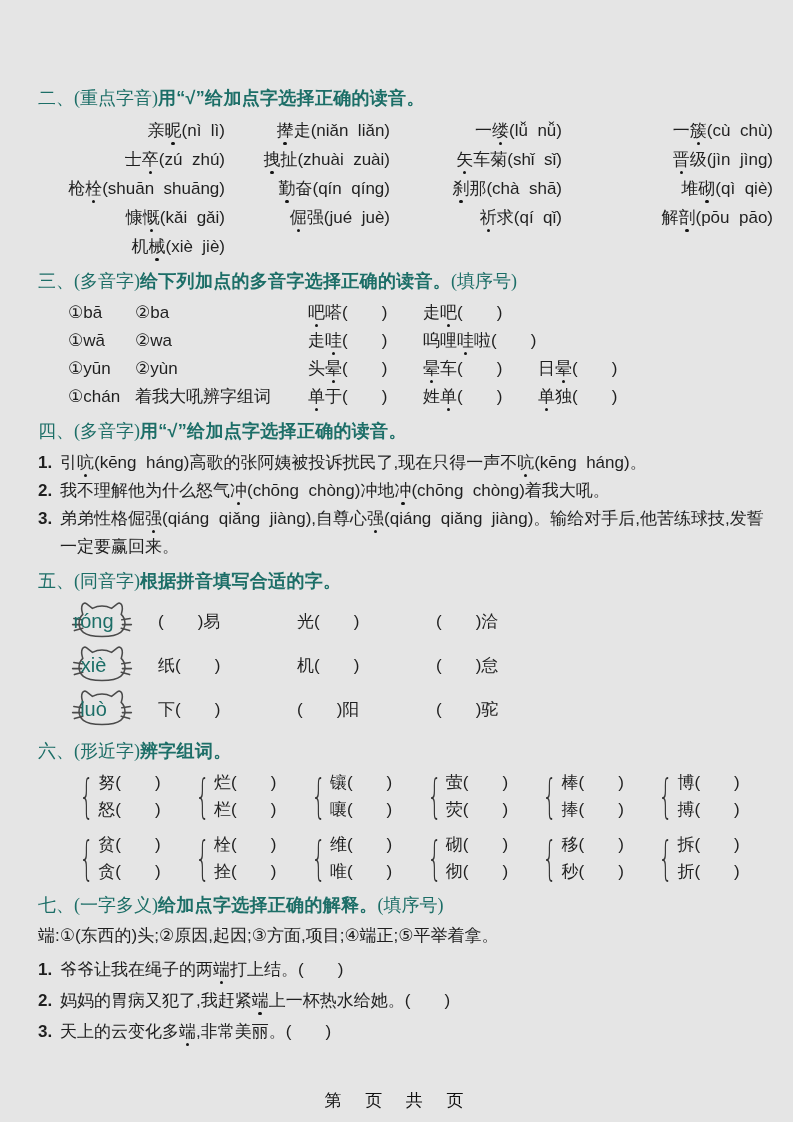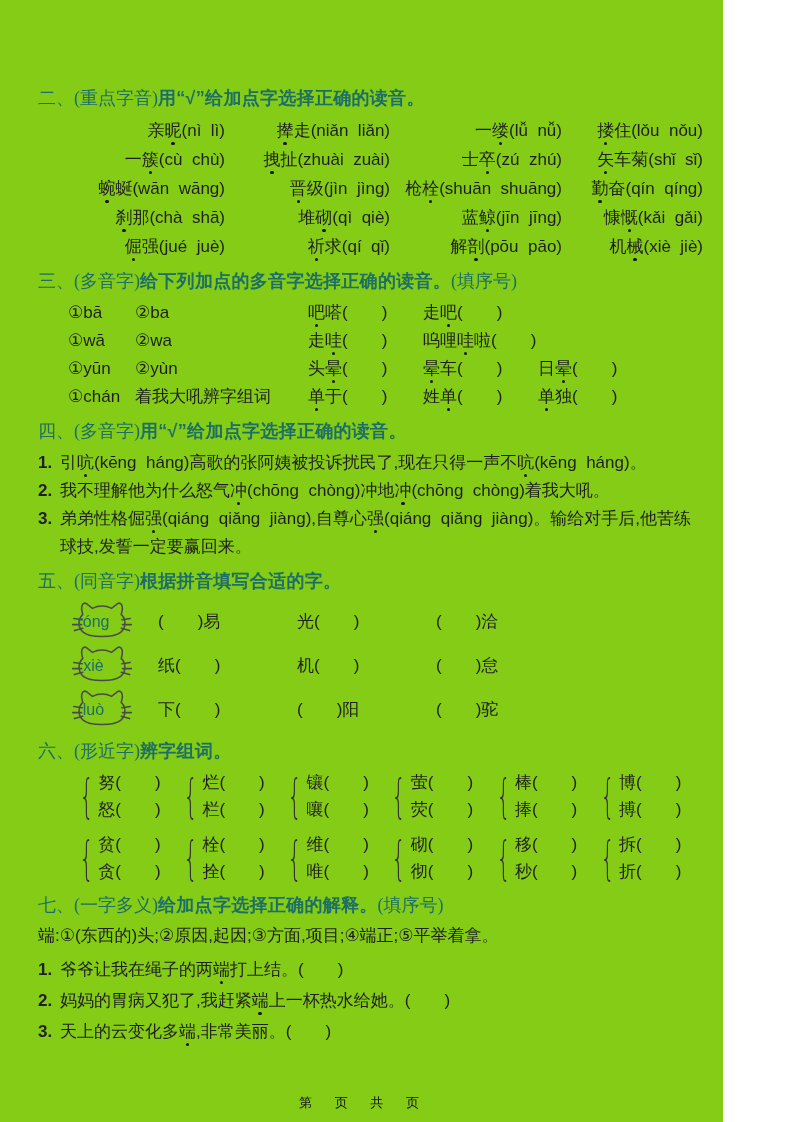--- a/index.html
+++ b/index.html
@@ -1,19 +1,19 @@
 <!DOCTYPE html>
 <html><head>
 <meta charset="utf-8">
 <style>
   html,body{margin:0;padding:0;background:#ffffff;}
   .page{
     position:relative;
-    width:723px;height:1122px;
-    background:#84cc16;
+    width:793px;height:1122px;
+    background:#e5e5e5;
     overflow:hidden;
     color:#1f1f1f;
     font-family:"Liberation Sans","DejaVu Sans",sans-serif;
     font-size:17px;
   }
   .content{padding:86px 20px 0 38px;}
 
   
   .sec-title{margin:0 0 6px 0;font-size:18px;line-height:24px;color:#1c6e67;font-weight:700;}
   .t-num,.t-tag,.t-suffix{font-family:"Liberation Serif","DejaVu Serif",serif;font-weight:500;}
@@ -43,64 +43,61 @@
   .item-text{flex:1;}
   .s4-items{margin-bottom:8px;}
 
   
   .s5-rows{margin:4px 0 8px 22px;}
   .s5-row{display:flex;align-items:center;height:44px;}
   .cat-wrap{position:relative;width:84px;height:42px;flex:0 0 84px;}
   .cat-wrap svg{position:absolute;left:0;top:0;width:100%;height:100%;}
   .cat-line{fill:none;stroke:#4a4a4a;stroke-width:2.6;stroke-linecap:round;}
   .cat-pinyin{position:absolute;left:0;right:17px;top:50%;transform:translateY(-46%);
-    text-align:center;color:#1c6e67;font-size:16px;}
+    text-align:center;color:#1c6e67;font-size:20px;}
   .s5-cell{width:125px;margin-left:14px;}
 
   
   .s6-grid{display:grid;grid-template-columns:repeat(6,1fr);margin:2px 0 8px 40px;row-gap:8px;}
   .pair{display:flex;align-items:center;}
   .brace{font-size:46px;font-weight:100;line-height:1;transform:scaleX(.5);margin:0 -3px 0 -6px;
     color:#333;font-family:"DejaVu Sans",sans-serif;}
   .pair-col{display:flex;flex-direction:column;}
   .pair-col span{line-height:27px;}
 
   
   .s7-def{margin:0 0 5px 0;line-height:26px;}
   .s7-items .num-item{line-height:31px;}
 
   .footer{
     position:absolute;left:0;right:0;bottom:10px;text-align:center;
-    font-size:13px;letter-spacing:5px;word-spacing:9px;white-space:pre-wrap;color:#111;
+    font-size:17px;letter-spacing:5px;word-spacing:9px;white-space:pre-wrap;color:#111;
   }
 </style>
 </head>
 <body>
 
 <div class="page">
   <div class="content">
 
     <section>
       <h2 class="sec-title"><span class="t-num">二、</span><span class="t-tag">(重点字音)</span><span class="t-main">用“√”给加点字选择正确的读音。</span><span class="t-suffix"></span></h2>
       <div class="s2-grid">
         <span class="cell rt">亲<span class="dot">昵</span>(nì  lì)</span>
         <span class="cell rt"><span class="dot">撵</span>走(niǎn  liǎn)</span>
         <span class="cell rt">一<span class="dot">缕</span>(lǚ  nǚ)</span>
-        <span class="cell rt"><span class="dot">搂</span>住(lǒu  nǒu)</span>
         <span class="cell rt">一<span class="dot">簇</span>(cù  chù)</span>
+        <span class="cell rt">士<span class="dot">卒</span>(zú  zhú)</span>
         <span class="cell rt"><span class="dot">拽</span>扯(zhuài  zuài)</span>
-        <span class="cell rt">士<span class="dot">卒</span>(zú  zhú)</span>
         <span class="cell rt"><span class="dot">矢</span>车菊(shǐ  sǐ)</span>
-        <span class="cell rt"><span class="dot">蜿</span>蜒(wān  wāng)</span>
         <span class="cell rt"><span class="dot">晋</span>级(jìn  jìng)</span>
         <span class="cell rt">枪<span class="dot">栓</span>(shuān  shuāng)</span>
         <span class="cell rt"><span class="dot">勤</span>奋(qín  qíng)</span>
         <span class="cell rt"><span class="dot">刹</span>那(chà  shā)</span>
         <span class="cell rt">堆<span class="dot">砌</span>(qì  qiè)</span>
-        <span class="cell rt">蓝<span class="dot">鲸</span>(jīn  jīng)</span>
         <span class="cell rt">慷<span class="dot">慨</span>(kǎi  gǎi)</span>
         <span class="cell rt"><span class="dot">倔</span>强(jué  juè)</span>
         <span class="cell rt"><span class="dot">祈</span>求(qí  qǐ)</span>
         <span class="cell rt">解<span class="dot">剖</span>(pōu  pāo)</span>
         <span class="cell rt">机<span class="dot">械</span>(xiè  jiè)</span>
       </div>
     </section>
 
     <section>
       <h2 class="sec-title"><span class="t-num">三、</span><span class="t-tag">(多音字)</span><span class="t-main">给下列加点的多音字选择正确的读音。</span><span class="t-suffix">(填序号)</span></h2>

